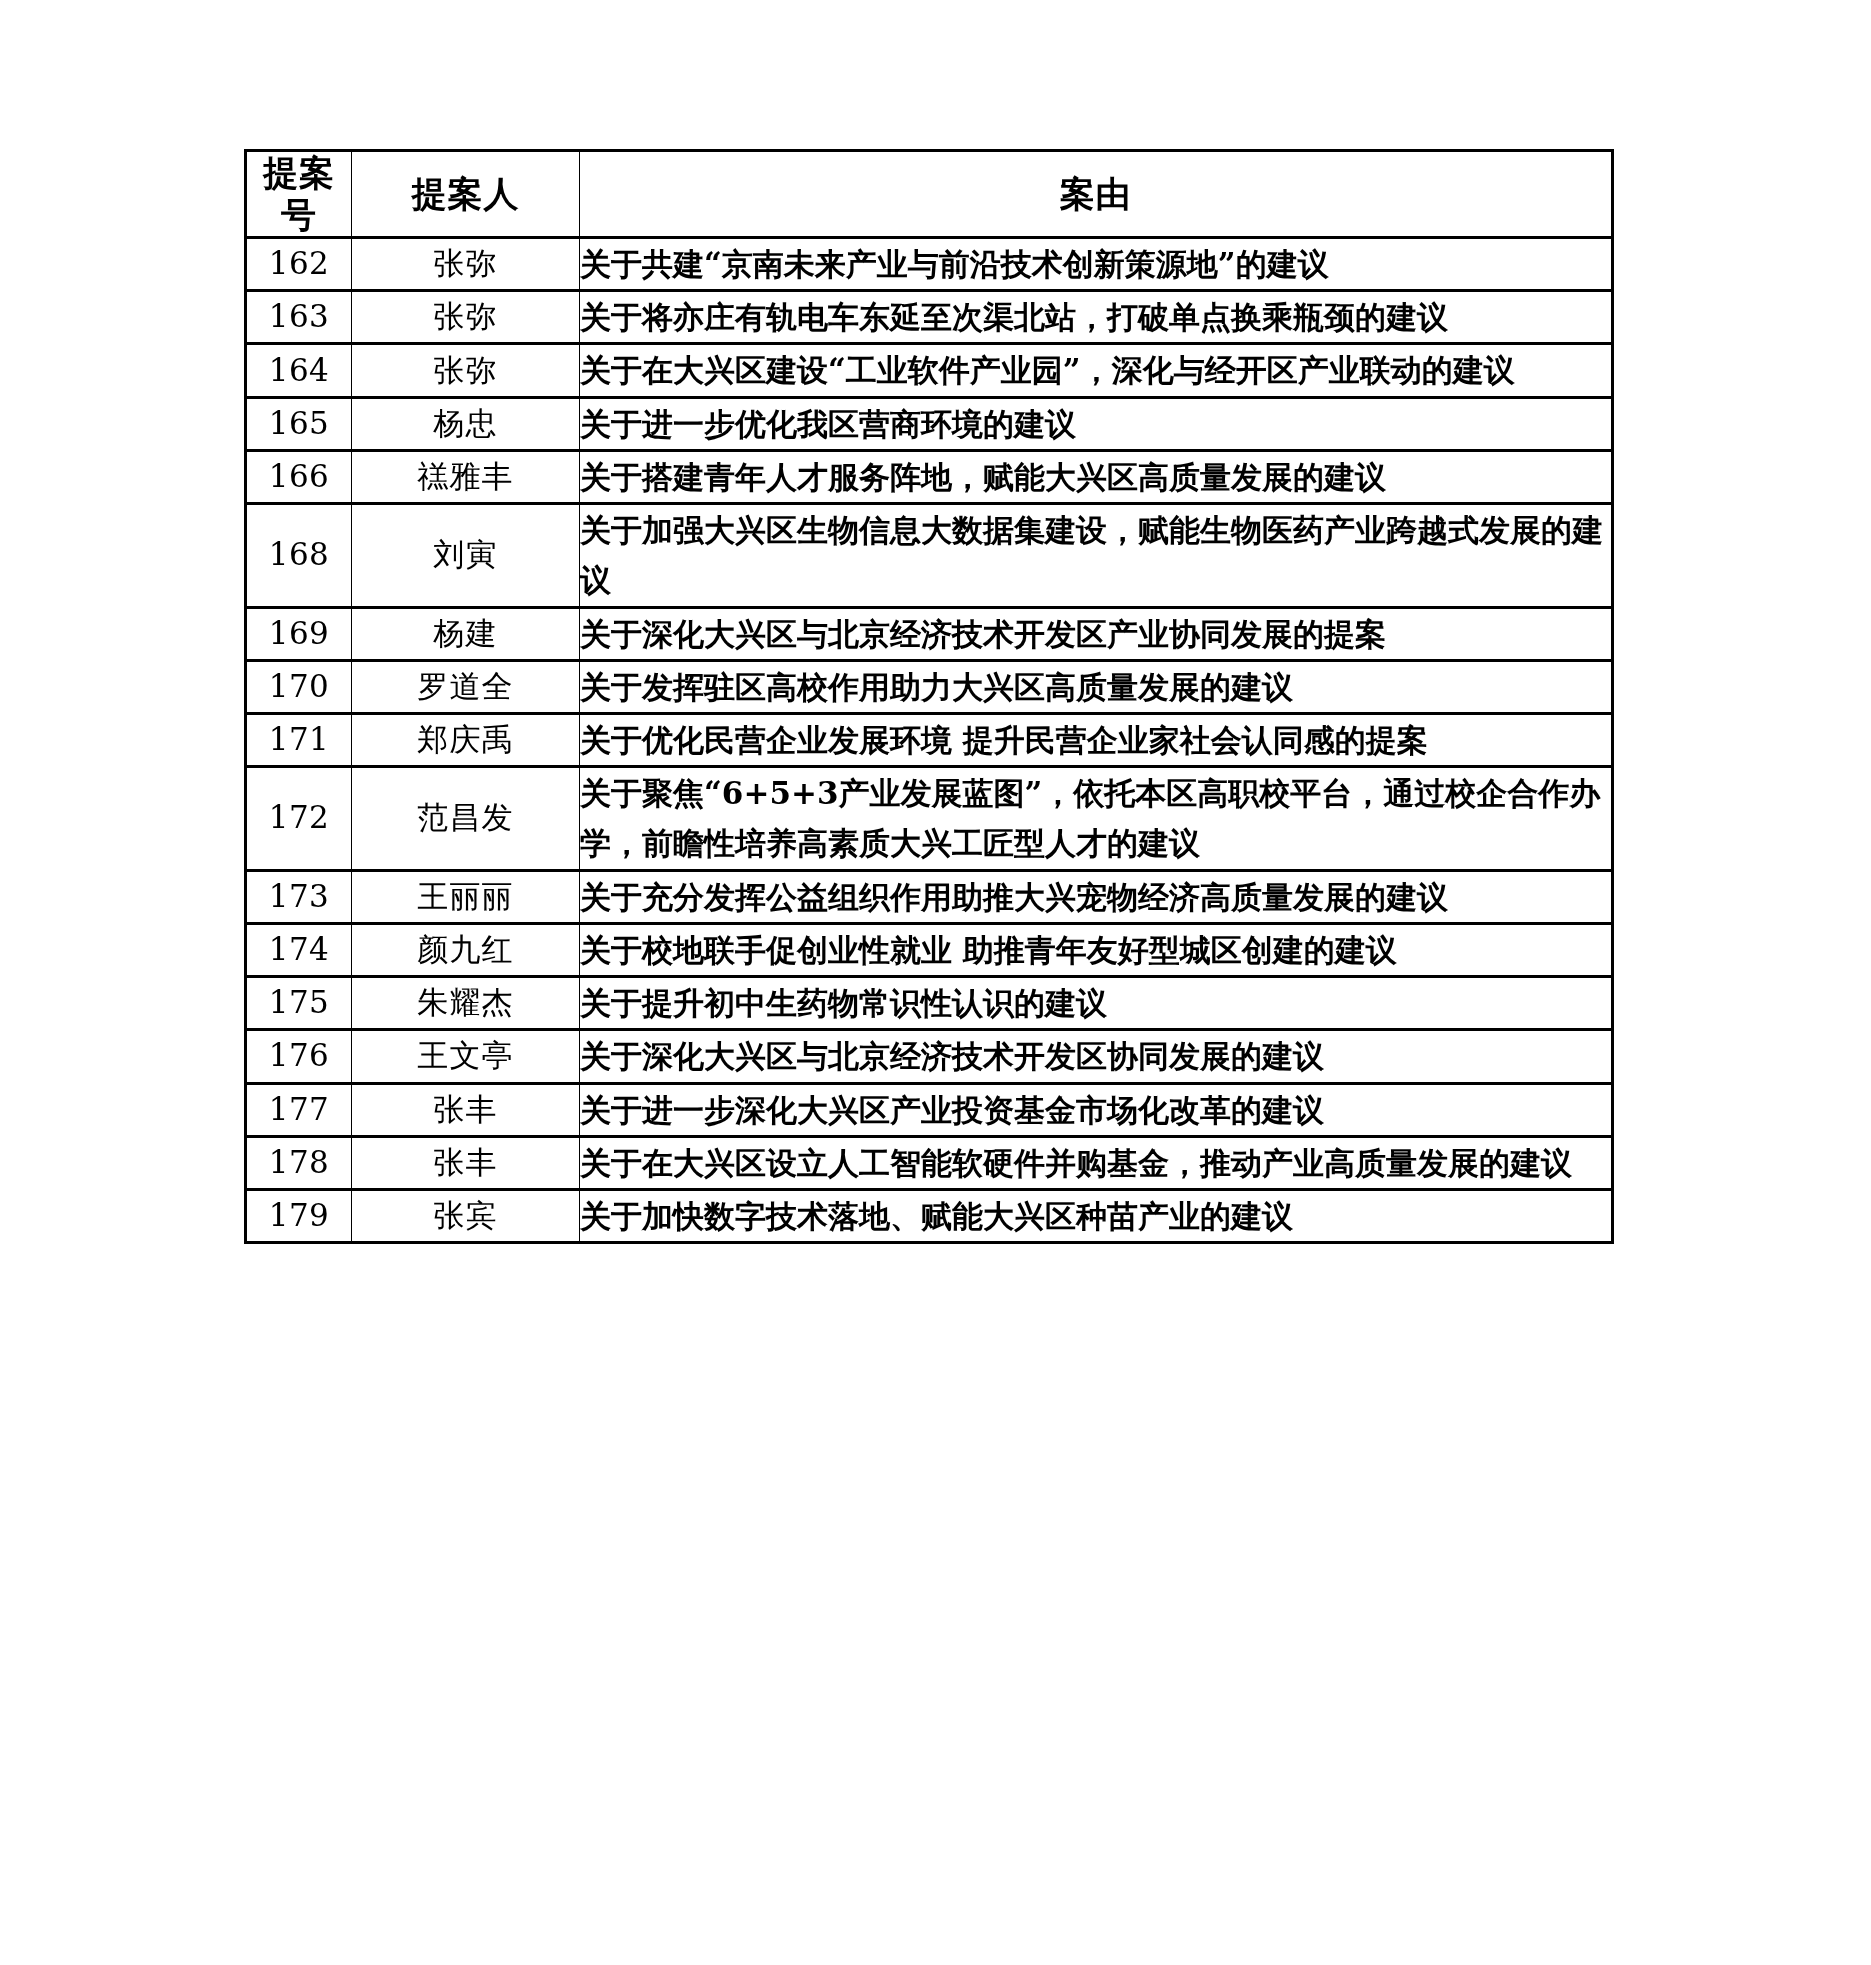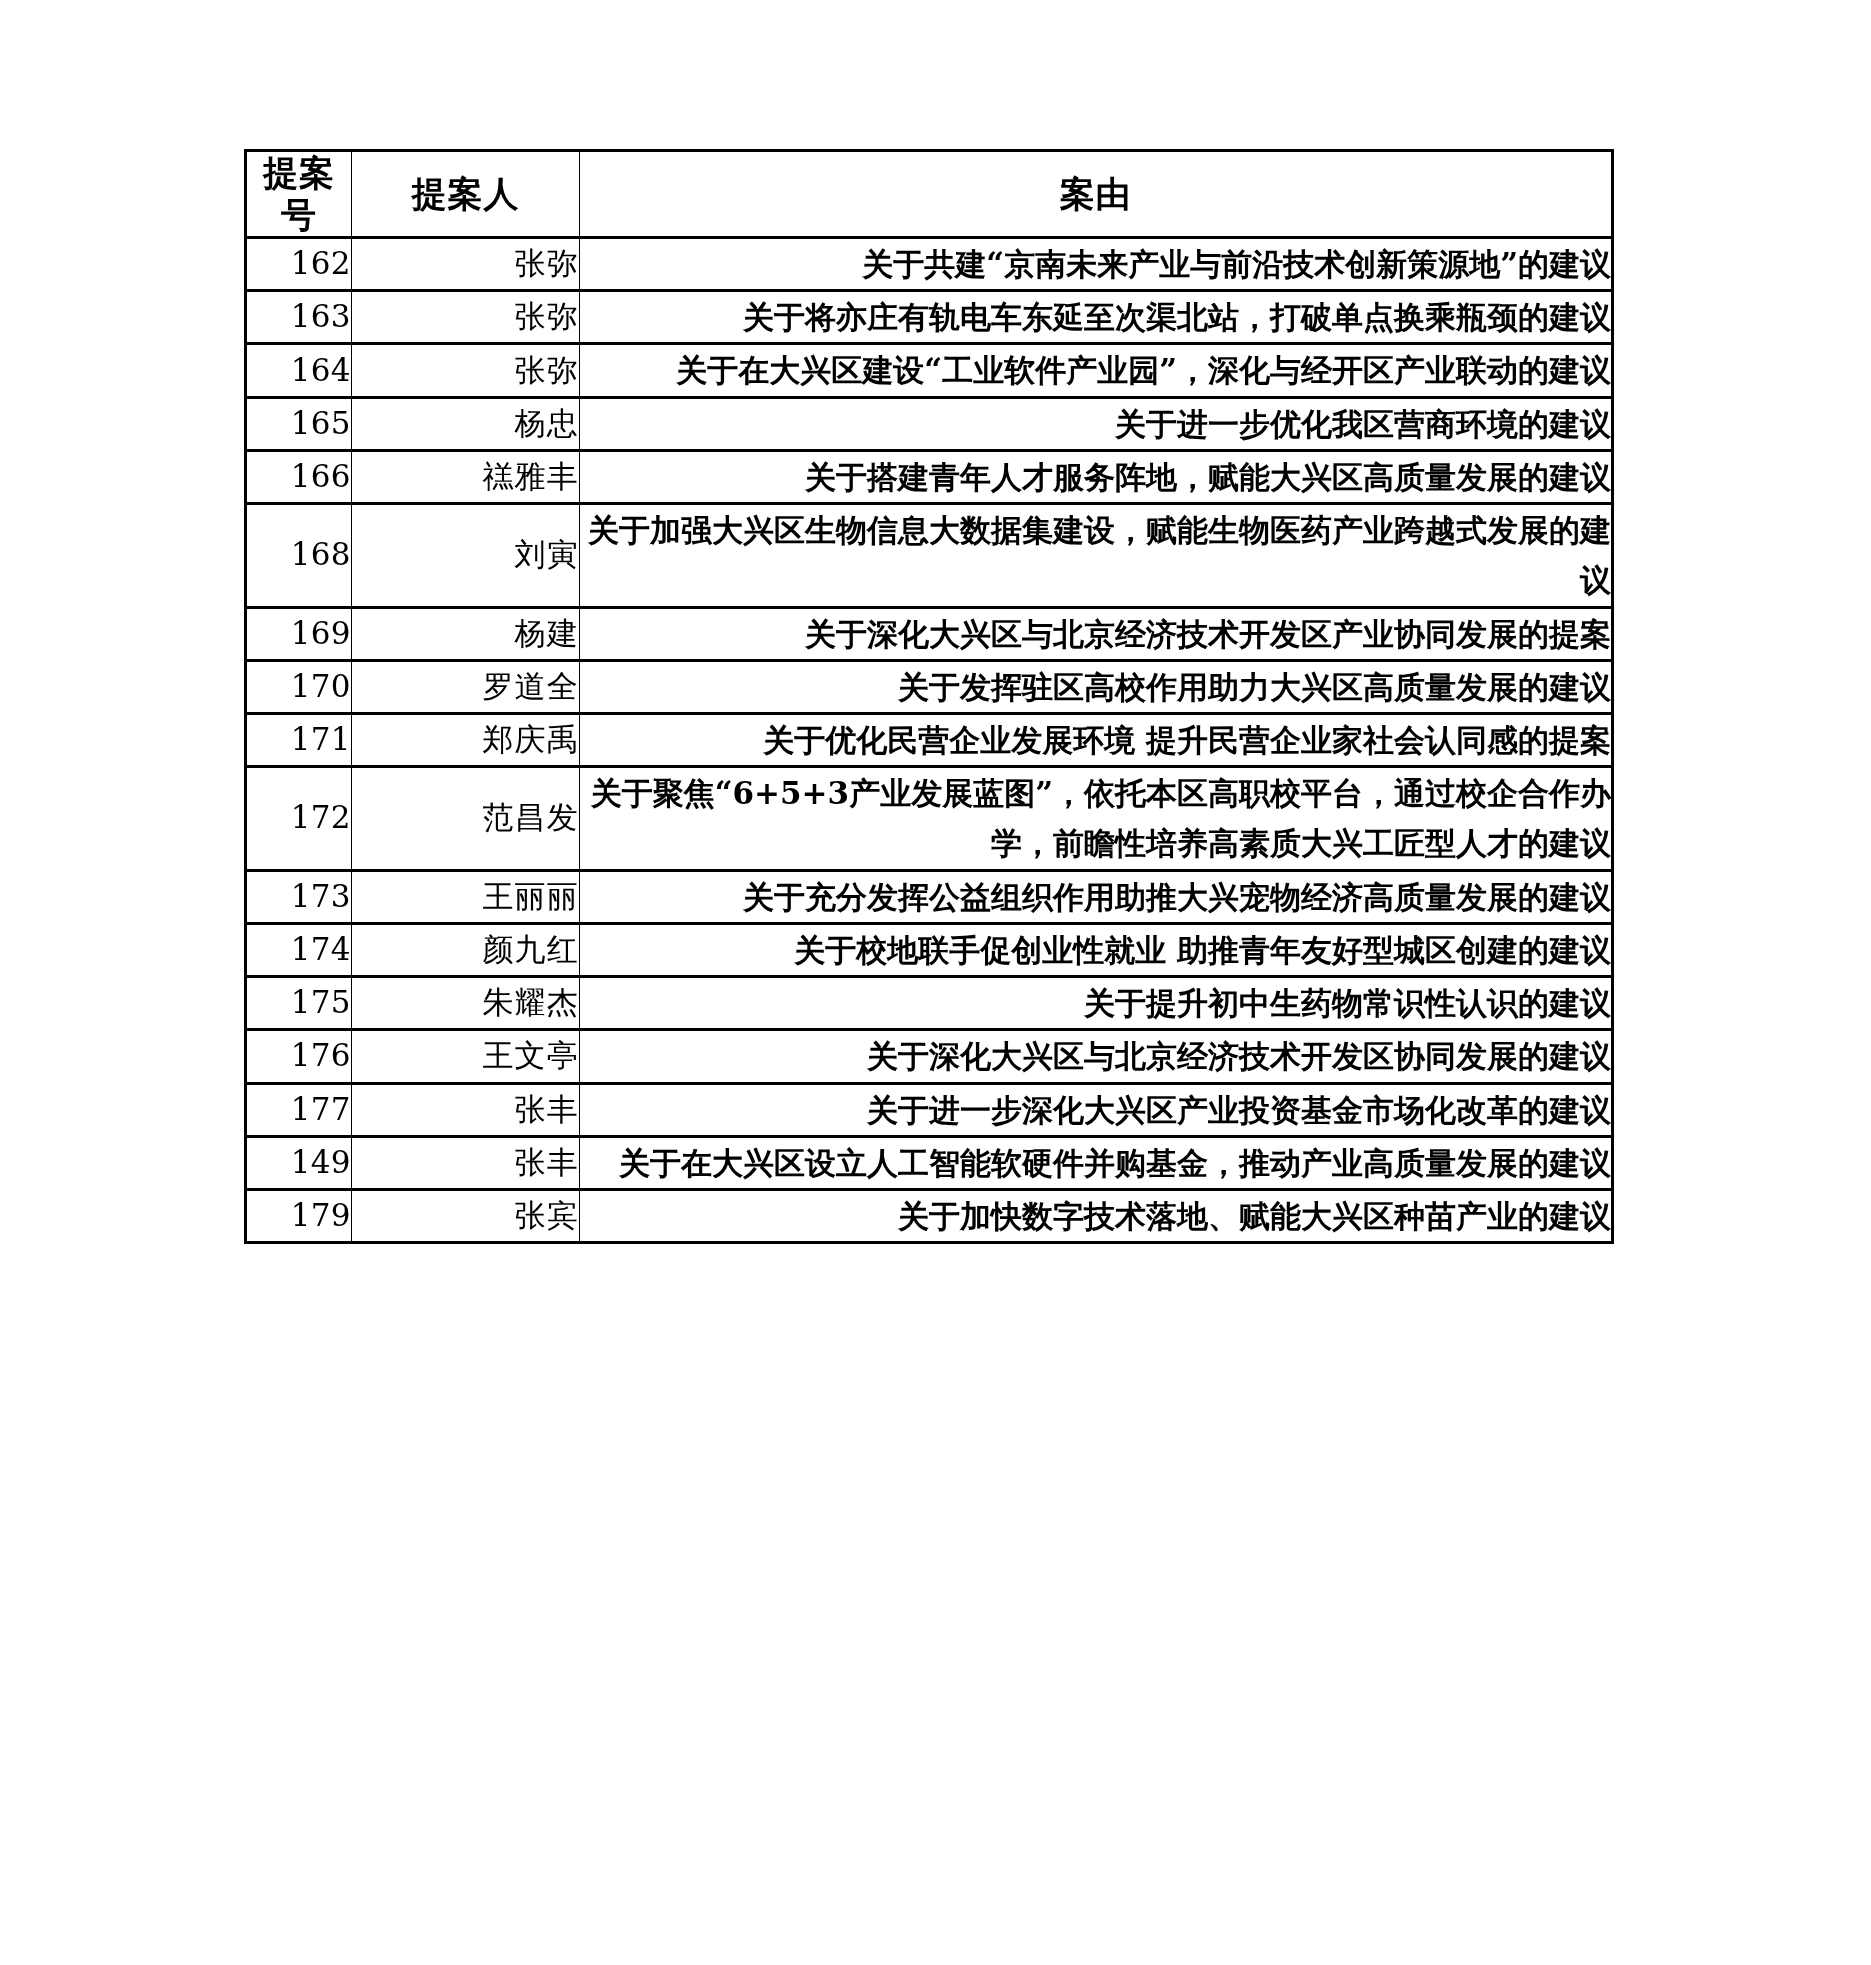--- a/index.html
+++ b/index.html
@@ -50,21 +50,21 @@
 
   
   table.proposal-table thead th {
     border-bottom-width: 3.5px;
     height: 79px;
   }
   table.proposal-table thead tr th:first-child { border-left-width: 3.5px; }
   table.proposal-table thead tr th:last-child  { border-right-width: 3.5px; }
   table.proposal-table thead tr th { border-top-width: 3.5px; }
 
-  table.proposal-table tbody td { border-width: 1.6px; text-align: right; }
+  table.proposal-table tbody td { border-width: 1.6px; }
   table.proposal-table tbody tr td:first-child { border-left-width: 3.5px; }
   table.proposal-table tbody tr td:last-child  { border-right-width: 3.5px; font-weight: bold; }
   table.proposal-table tbody tr:last-child td  { border-bottom-width: 3.5px; }
 
   
   table.proposal-table tbody td {
     border-top-width: 3.5px;
     border-bottom-width: 3.5px;
   }
   table.proposal-table tbody td {
@@ -195,21 +195,21 @@
             <td class="cell-num">176</td>
             <td class="cell-name">王文亭</td>
             <td class="cell-title">关于深化大兴区与北京经济技术开发区协同发展的建议</td>
           </tr>
           <tr>
             <td class="cell-num">177</td>
             <td class="cell-name">张丰</td>
             <td class="cell-title">关于进一步深化大兴区产业投资基金市场化改革的建议</td>
           </tr>
           <tr>
-            <td class="cell-num">149</td>
+            <td class="cell-num">178</td>
             <td class="cell-name">张丰</td>
             <td class="cell-title">关于在大兴区设立人工智能软硬件并购基金，推动产业高质量发展的建议</td>
           </tr>
           <tr>
             <td class="cell-num">179</td>
             <td class="cell-name">张宾</td>
             <td class="cell-title">关于加快数字技术落地、赋能大兴区种苗产业的建议</td>
           </tr>
         </tbody>
     </table>

